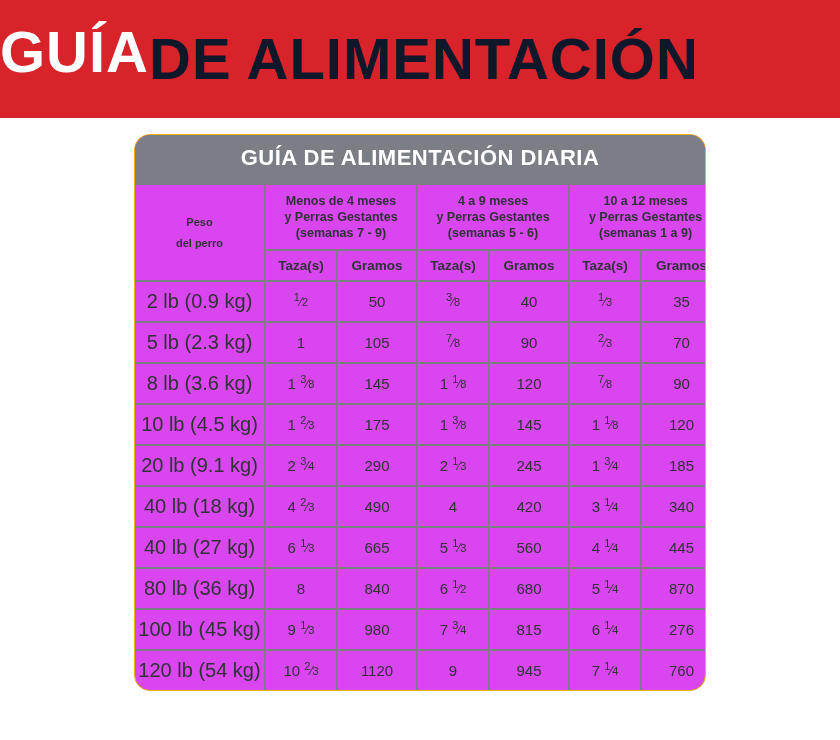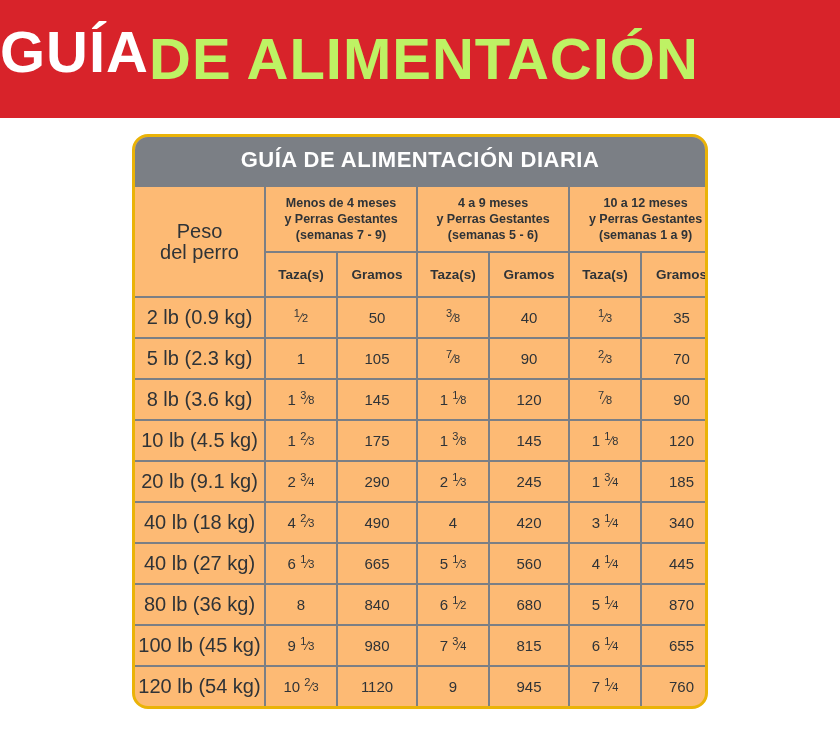--- a/index.html
+++ b/index.html
@@ -27,41 +27,41 @@
   .banner-line1 {
     color: #ffffff;
     font-size: 58px;
     font-weight: bold;
     letter-spacing: 1px;
     line-height: 54px;
     margin-top: -14px;
     text-transform: uppercase;
   }
   .banner-line2 {
-    color: #bef264;
+    color: #0f172a;
     font-size: 58px;
     font-weight: bold;
     letter-spacing: 1px;
     line-height: 62px;
     text-transform: uppercase;
   }
 
   .table-wrap {
     width: 840px;
     display: flex;
     justify-content: center;
     margin-top: 16px;
   }
 
   .guide-card {
     width: 570px;
-    border: 3px solid #eab308;
+    border: 1px solid #eab308;
     border-radius: 16px;
     overflow: hidden;
-    background: #fdba74;
+    background: #d946ef;
   }
 
   .guide-title {
     background: #7b7f85;
     color: #ffffff;
     text-align: center;
     font-size: 22px;
     font-weight: bold;
     letter-spacing: 0.5px;
     padding: 10px 0 12px 0;
@@ -86,37 +86,37 @@
   }
   table.guide tr:last-child > * {
     border-bottom: none;
   }
 
   .col-weight { width: 130px; }
   .col-cup { width: 72px; }
   .col-gram { width: 80px; }
 
   .hdr-weight {
-    font-size: 20px;
-    font-weight: normal;
+    font-size: 11px;
+    font-weight: bold;
     line-height: 21px;
     padding: 8px 20px;
     border-top: none;
   }
   .hdr-stage {
     font-size: 12.5px;
     font-weight: bold;
     line-height: 16px;
     padding: 8px 4px;
     border-top: none;
   }
   .hdr-sub {
     font-size: 13.5px;
     font-weight: bold;
-    padding: 14px 2px;
+    padding: 7px 2px;
   }
 
   .row-cell {
     font-size: 15px;
     padding: 8px 2px;
     height: 22px;
   }
   .row-cell.weight { font-size: 20px; }
 
   .frac {
@@ -254,21 +254,21 @@
             <td class="row-cell"><span class="mixnum">5 <span class="frac"><sup>1</sup>⁄<sub>4</sub></span></span></td>
             <td class="row-cell">870</td>
           </tr>
           <tr>
             <td class="row-cell weight">100 lb (45 kg)</td>
             <td class="row-cell"><span class="mixnum">9 <span class="frac"><sup>1</sup>⁄<sub>3</sub></span></span></td>
             <td class="row-cell">980</td>
             <td class="row-cell"><span class="mixnum">7 <span class="frac"><sup>3</sup>⁄<sub>4</sub></span></span></td>
             <td class="row-cell">815</td>
             <td class="row-cell"><span class="mixnum">6 <span class="frac"><sup>1</sup>⁄<sub>4</sub></span></span></td>
-            <td class="row-cell">655</td>
+            <td class="row-cell">276</td>
           </tr>
           <tr>
             <td class="row-cell weight">120 lb (54 kg)</td>
             <td class="row-cell"><span class="mixnum">10 <span class="frac"><sup>2</sup>⁄<sub>3</sub></span></span></td>
             <td class="row-cell">1120</td>
             <td class="row-cell"><span class="mixnum">9</span></td>
             <td class="row-cell">945</td>
             <td class="row-cell"><span class="mixnum">7 <span class="frac"><sup>1</sup>⁄<sub>4</sub></span></span></td>
             <td class="row-cell">760</td>
           </tr>

